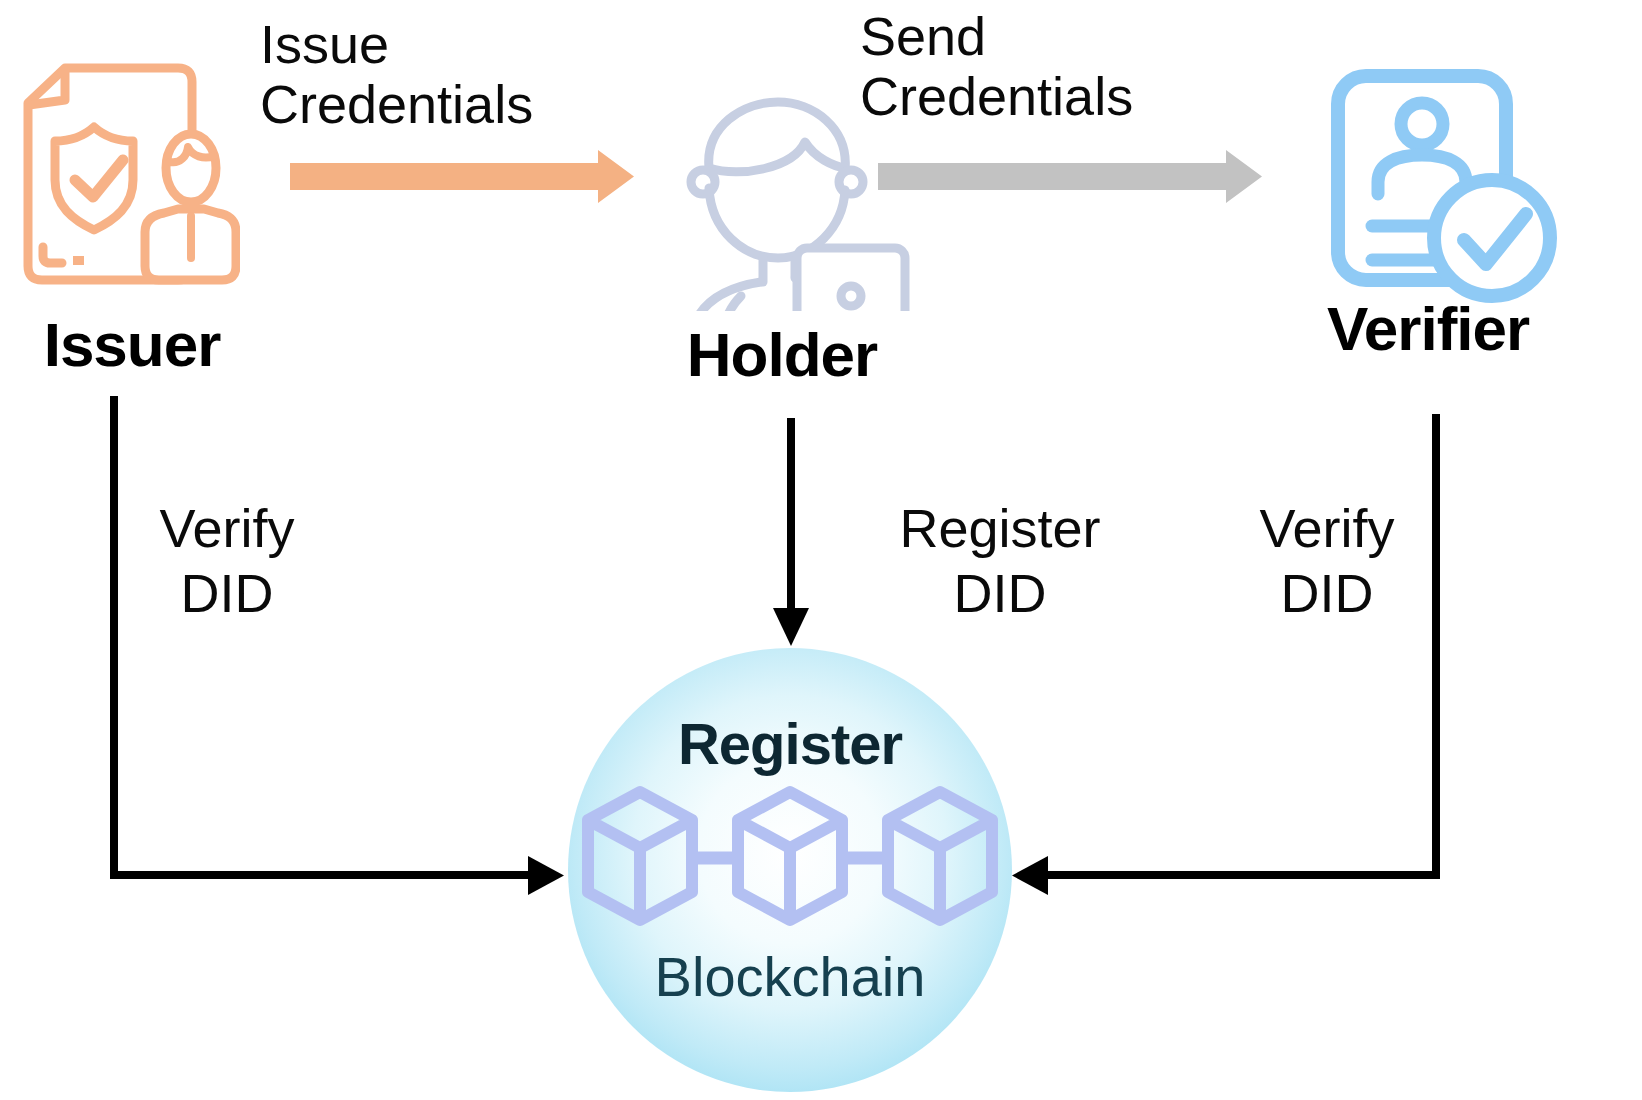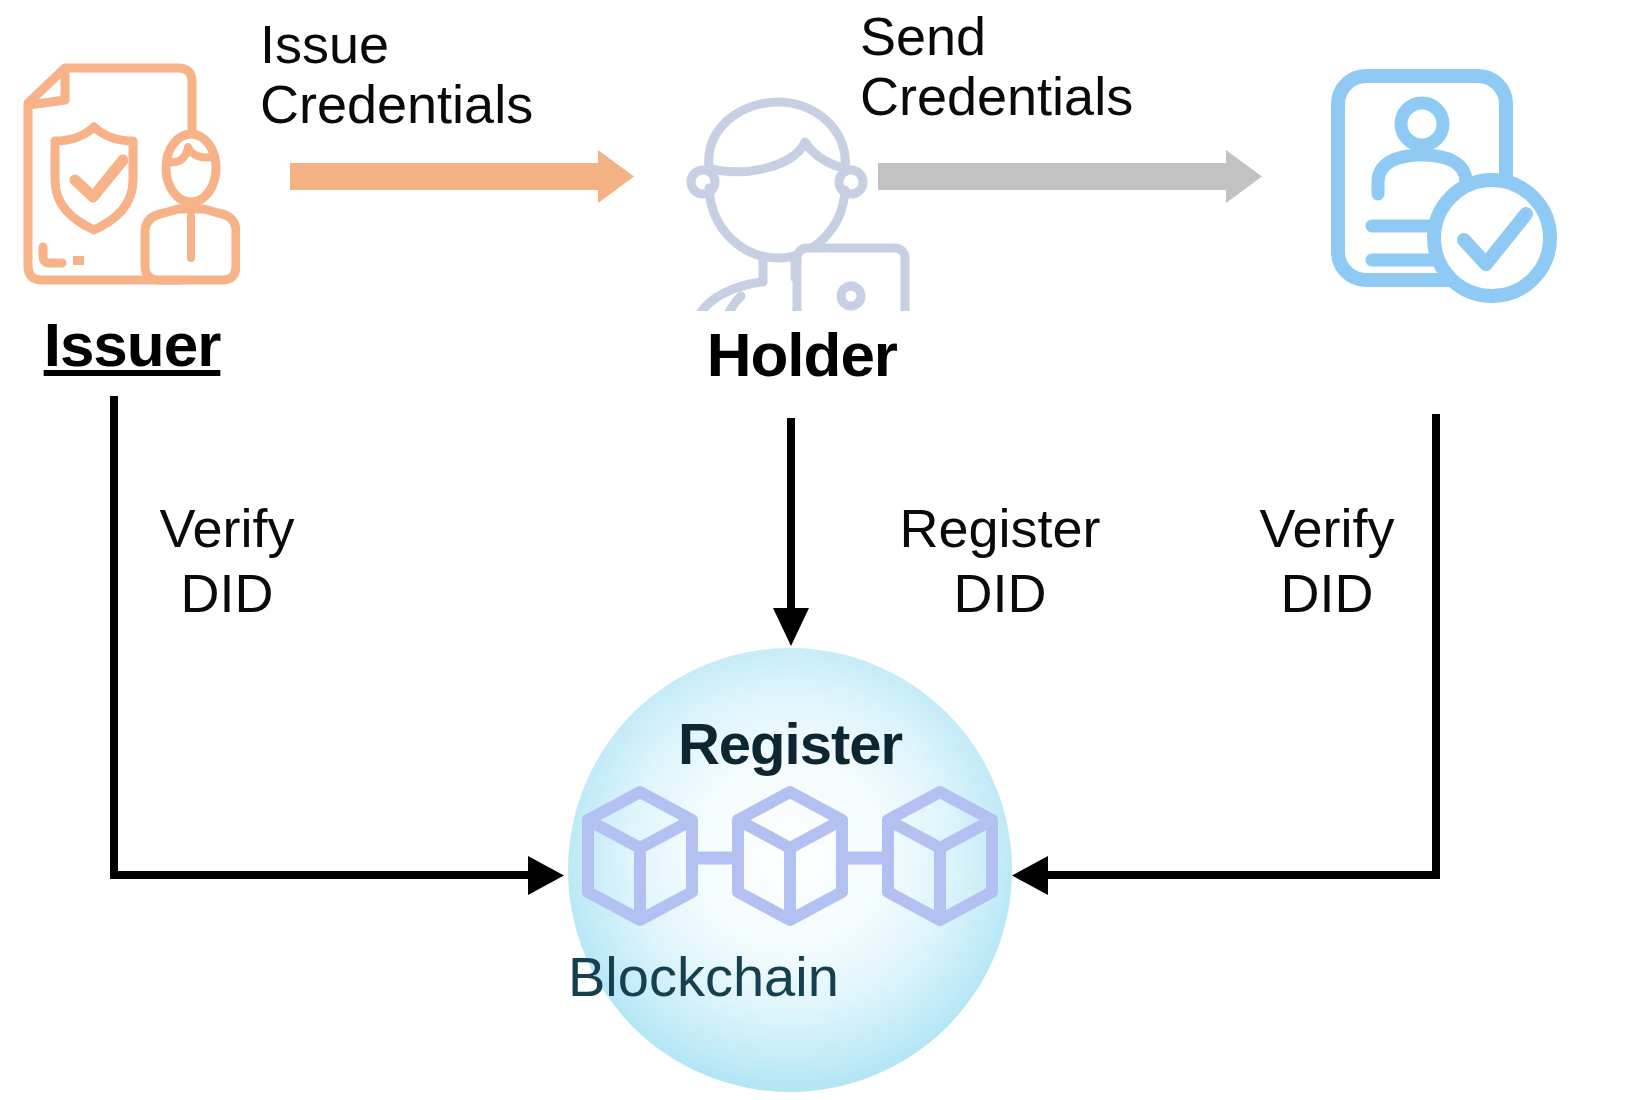--- a/index.html
+++ b/index.html
@@ -11,21 +11,21 @@
   .entity-label{font-size:62px;font-weight:700;color:#000;text-align:center;line-height:1.05;letter-spacing:-1px;}
   .flow-label{font-size:54px;font-weight:400;color:#0a0a0a;text-align:left;line-height:1.12;}
   .did-label{font-size:54px;font-weight:400;color:#0a0a0a;line-height:1.2;text-align:center;margin-left:12px;}
   .did-label.left-align{text-align:center;}
   .registry-circle{
     border-radius:50%;
     background:radial-gradient(circle at 50% 46%,
       #ffffff 0%, #f4fcfe 28%, #dff5fb 48%, #c0eaf7 66%, #97dcf2 86%, var(--c-circle_edge) 100%);
   }
   .registry-title{font-size:58px;font-weight:700;color:var(--c-registry_text);text-align:center;letter-spacing:-1px;}
-  .registry-sub{font-size:56px;font-weight:500;color:var(--c-blockchain_text);}
+  .registry-sub{font-size:56px;font-weight:500;color:var(--c-blockchain_text);text-align:center;}
   svg{display:block;}
   .st-issuer{stroke:var(--c-issuer_orange);}
   .fl-issuer{fill:var(--c-issuer_orange);}
   .st-holder{stroke:var(--c-holder_gray);}
   .st-verifier{stroke:var(--c-verifier_blue);}
   .st-cube{stroke:var(--c-cube_purple);}
   .st-connector{stroke:var(--c-connector);}
   .fl-connector{fill:var(--c-connector);}
   .fl-orange{fill:var(--c-arrow_orange);}
   .fl-gray{fill:var(--c-arrow_gray);}
@@ -86,22 +86,23 @@
 
   <div class="abs flow-label" style="left:260px;top:14px;width:350px;">
     <div>Issue</div>
     <div>Credentials</div>
   </div>
   <div class="abs flow-label" style="left:860px;top:6px;width:340px;">
     <div>Send</div>
     <div>Credentials</div>
   </div>
 
-  <div class="abs entity-label" style="left:22px;top:312px;width:220px;text-decoration:underline;">Issuer</div>
-  <div class="abs entity-label" style="left:667px;top:322px;width:230px;text-align:right;">Holder</div>
+  <div class="abs entity-label" style="left:22px;top:312px;width:220px;">Issuer</div>
+  <div class="abs entity-label" style="left:667px;top:322px;width:230px;">Holder</div>
+  <div class="abs entity-label" style="left:1313px;top:296px;width:230px;">Verifier</div>
 
   <div class="abs did-label" style="left:110px;top:496px;width:210px;">
     <div>Verify</div>
     <div>DID</div>
   </div>
   <div class="abs did-label left-align" style="left:848px;top:496px;width:280px;">
     <div>Register</div>
     <div>DID</div>
   </div>
   <div class="abs did-label" style="left:1210px;top:496px;width:210px;">

